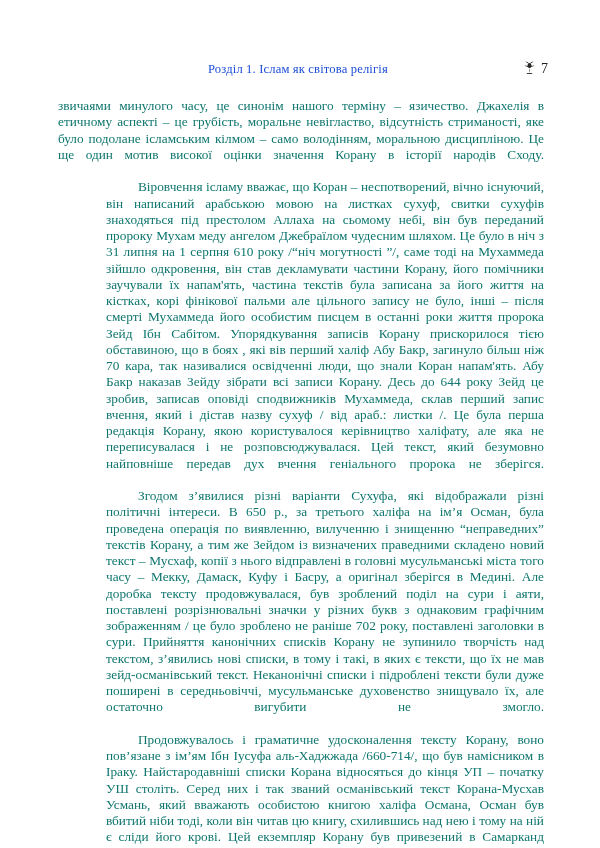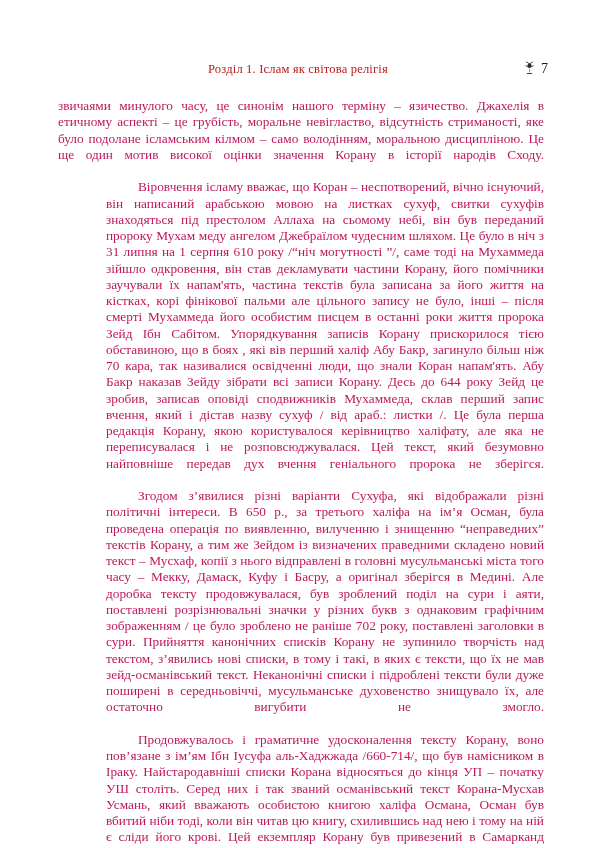--- a/index.html
+++ b/index.html
@@ -27,21 +27,21 @@
     top: 58px;
     height: 22px;
     display: flex;
     align-items: baseline;
     justify-content: space-between;
   }
   .running-head-title {
     font-family: "Liberation Serif", "DejaVu Serif", serif;
     font-size: 12.6px;
     letter-spacing: 0.15px;
-    color: #b91c1c;
+    color: #1d4ed8;
     white-space: nowrap;
     margin-left: 150px;
   }
   .folio-group {
     display: flex;
     align-items: baseline;
     gap: 5px;
     white-space: nowrap;
   }
   .ornament {
@@ -63,21 +63,21 @@
     left: 58px;
     top: 98px;
     width: 486px;
   }
   .para {
     margin: 0;
     text-align: justify;
     text-justify: inter-word;
     font-size: 13.3px;
     line-height: 16.25px;
-    color: #be185d;
+    color: #0f766e;
     hyphens: none;
     -webkit-hyphens: none;
   }
   .para + .para {
     margin-top: 0;
     margin-left: 48px;
   }
   .para.indent {
     text-indent: 32px;
   }

